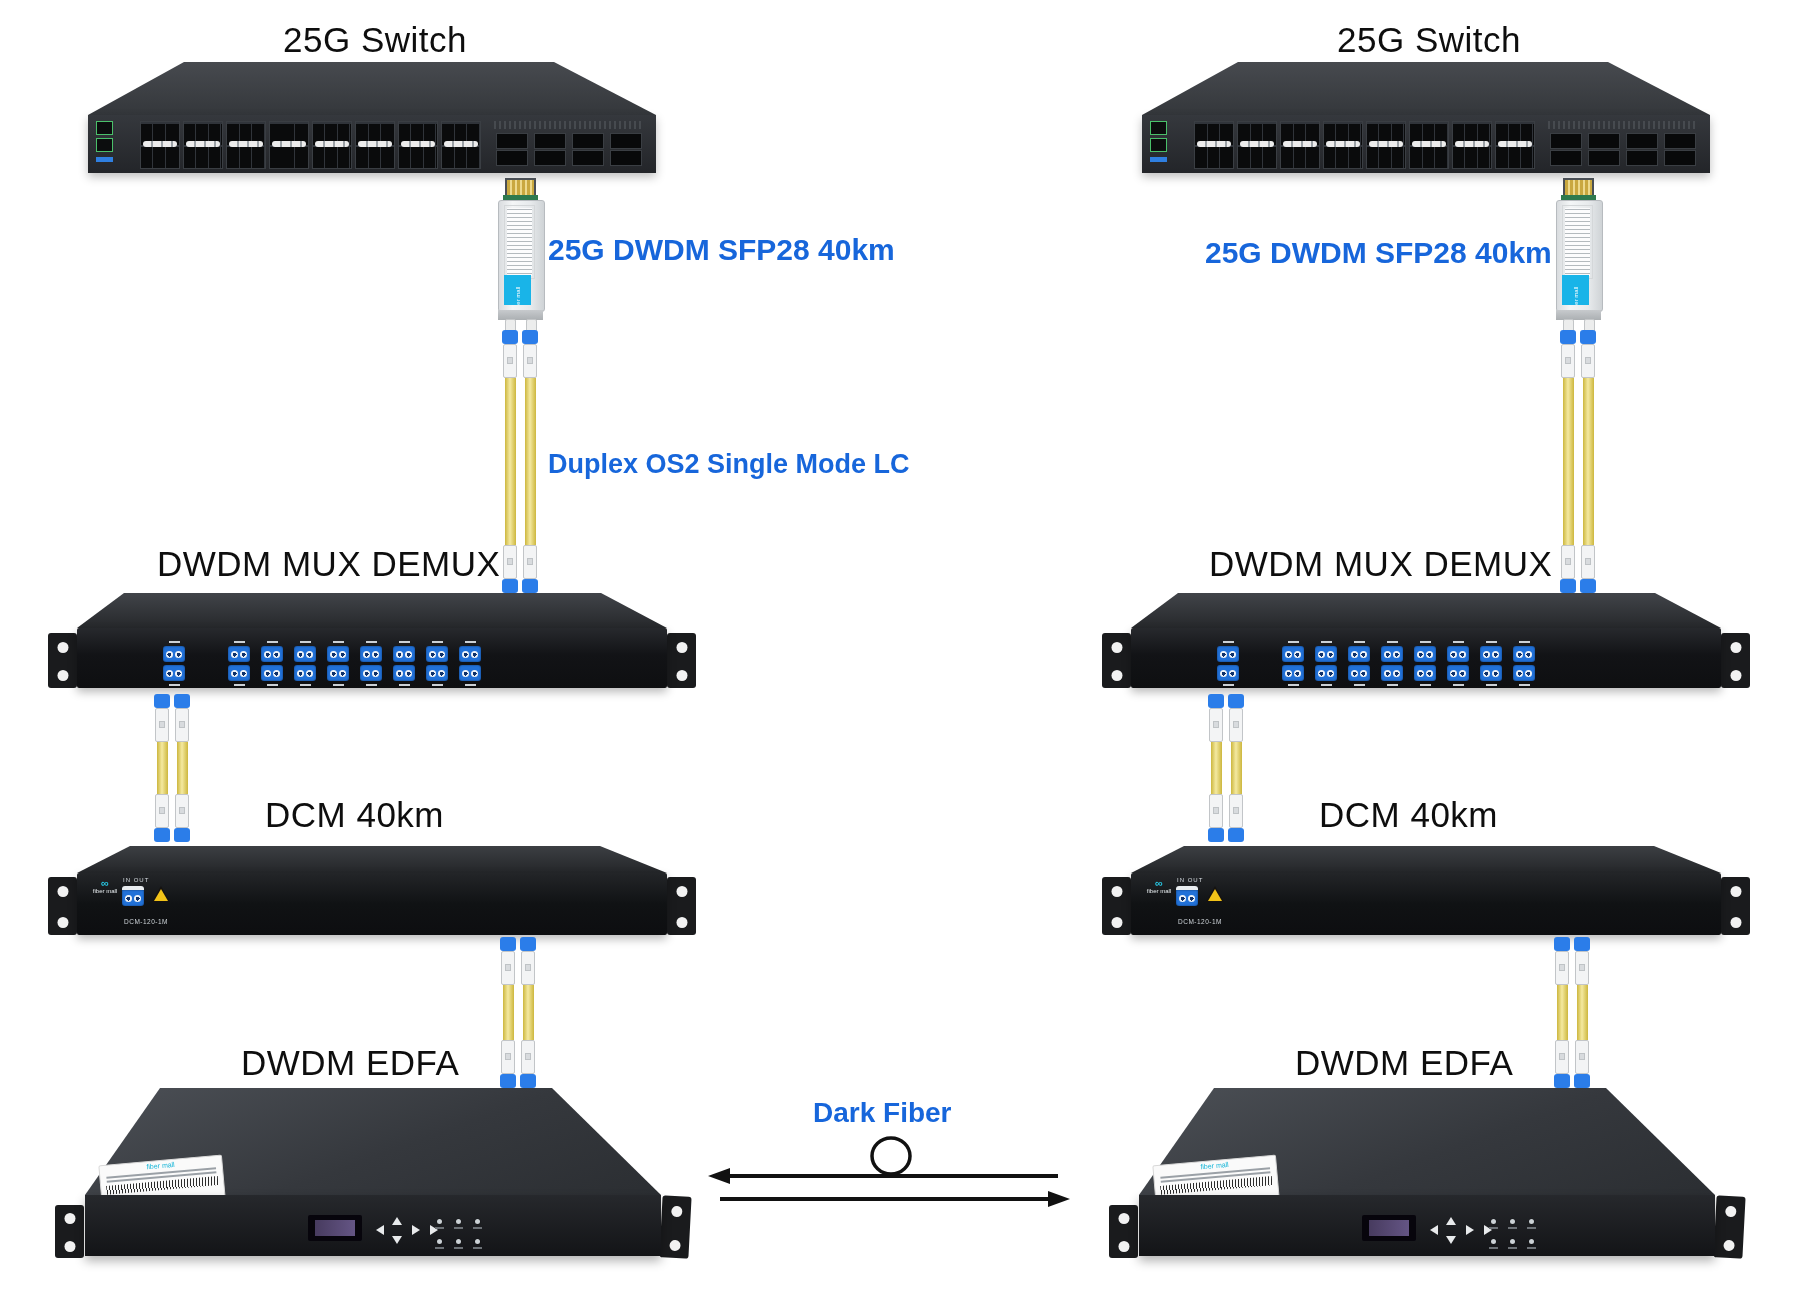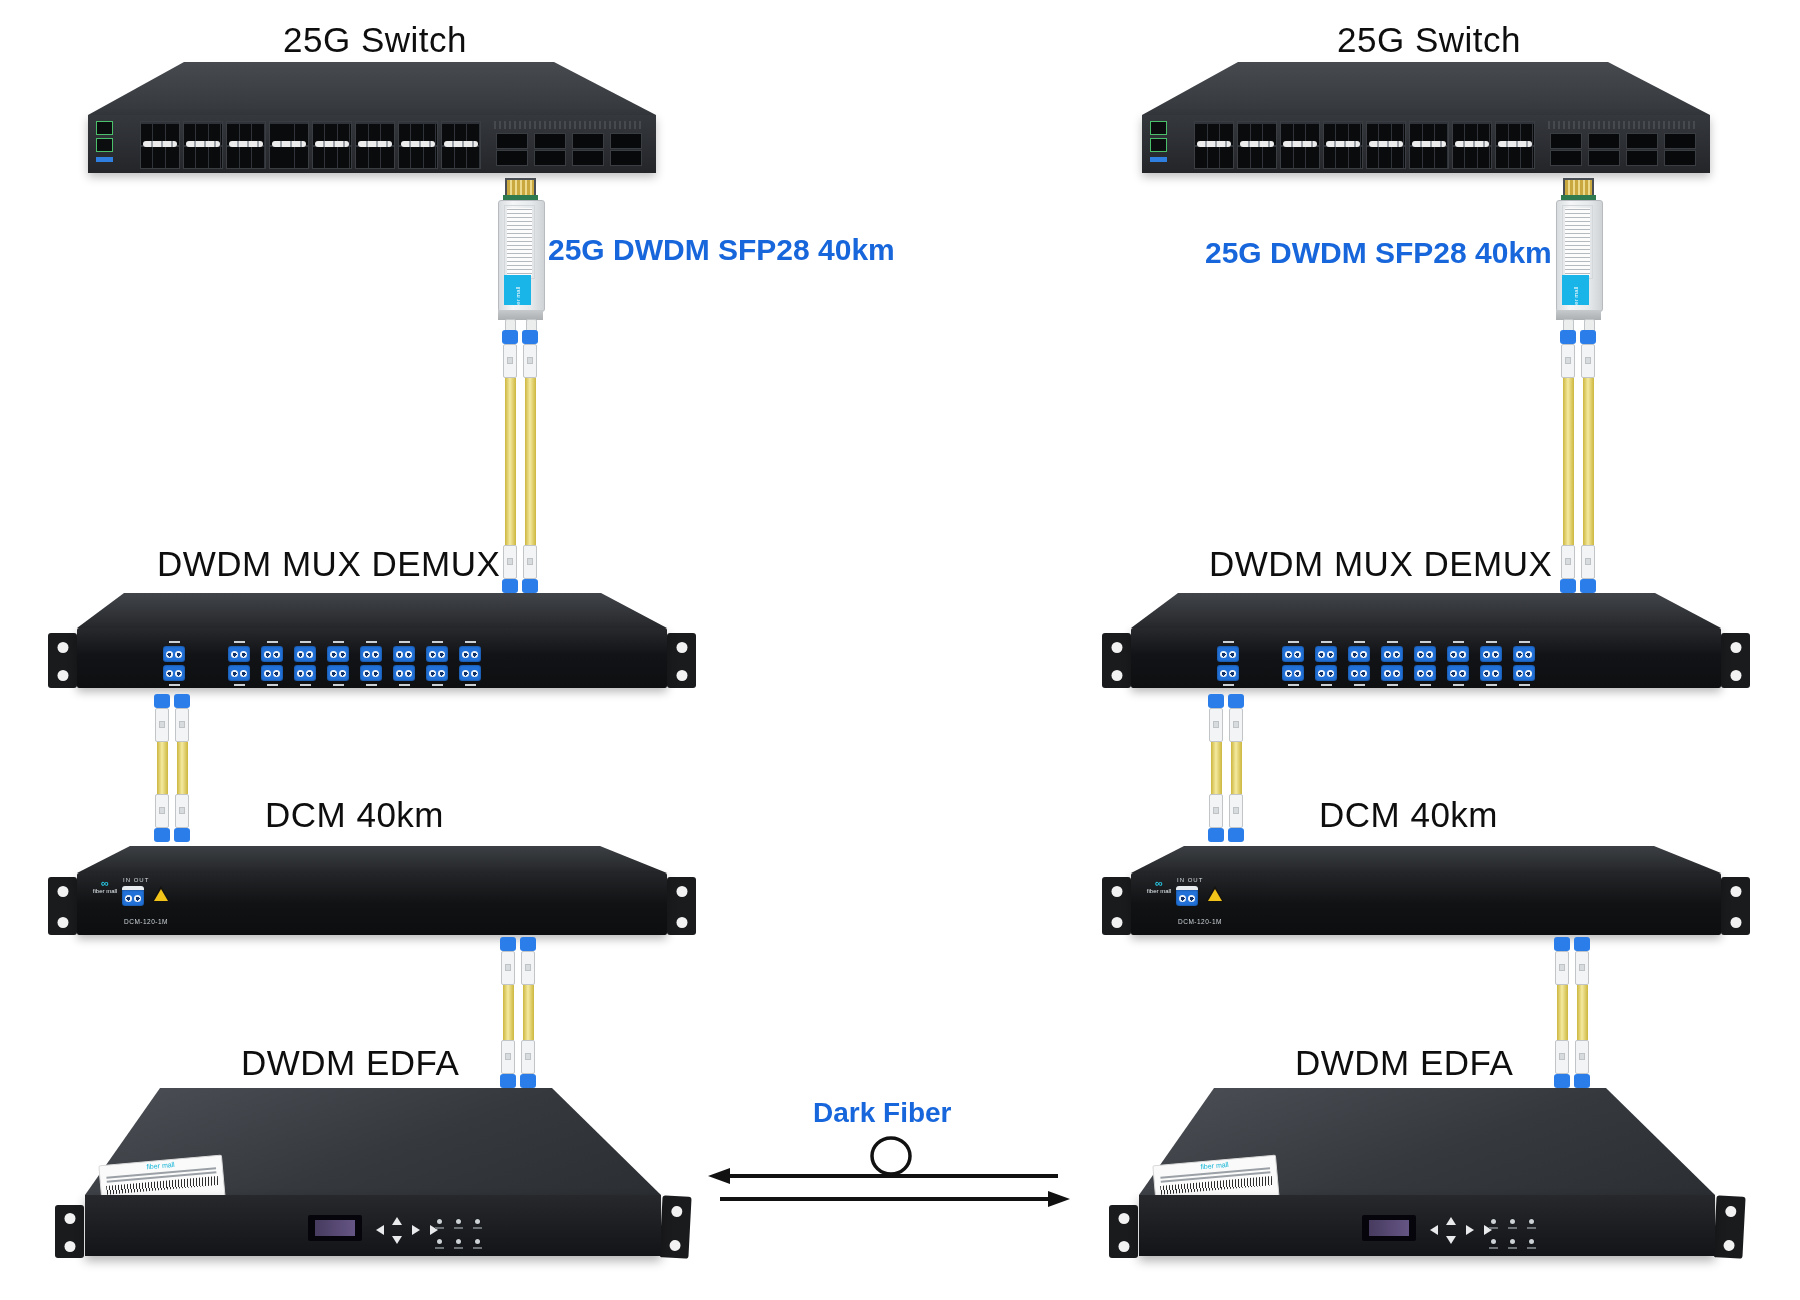--- a/index.html
+++ b/index.html
@@ -192,20 +192,21 @@
       </div>
     <div class="strand">
         <i class="boot"></i>
         <i class="lc"></i>
         <i class="fiber"></i>
         <i class="lc"></i>
         <i class="boot"></i>
       </div>
   </div>
 
+  <div class="b-label b-27" style="left:548px;top:449px">Duplex OS2 Single Mode LC</div>
 
   <div class="t-label" style="left:157px;top:544px">DWDM MUX DEMUX</div>
 
   <div class="rack" style="left:48px;top:593px;width:648px;height:95px">
     <div class="mux-top"></div>
     <div class="ear" style="left:0;top:40px;height:55px"></div>
     <div class="ear" style="left:619px;top:40px;height:55px"></div>
     <div class="mux-front">
         <div class="pdash" style="left: 92px; top: 13px;"></div>
         <div class="lcport" style="left: 86px; top: 18px;">

